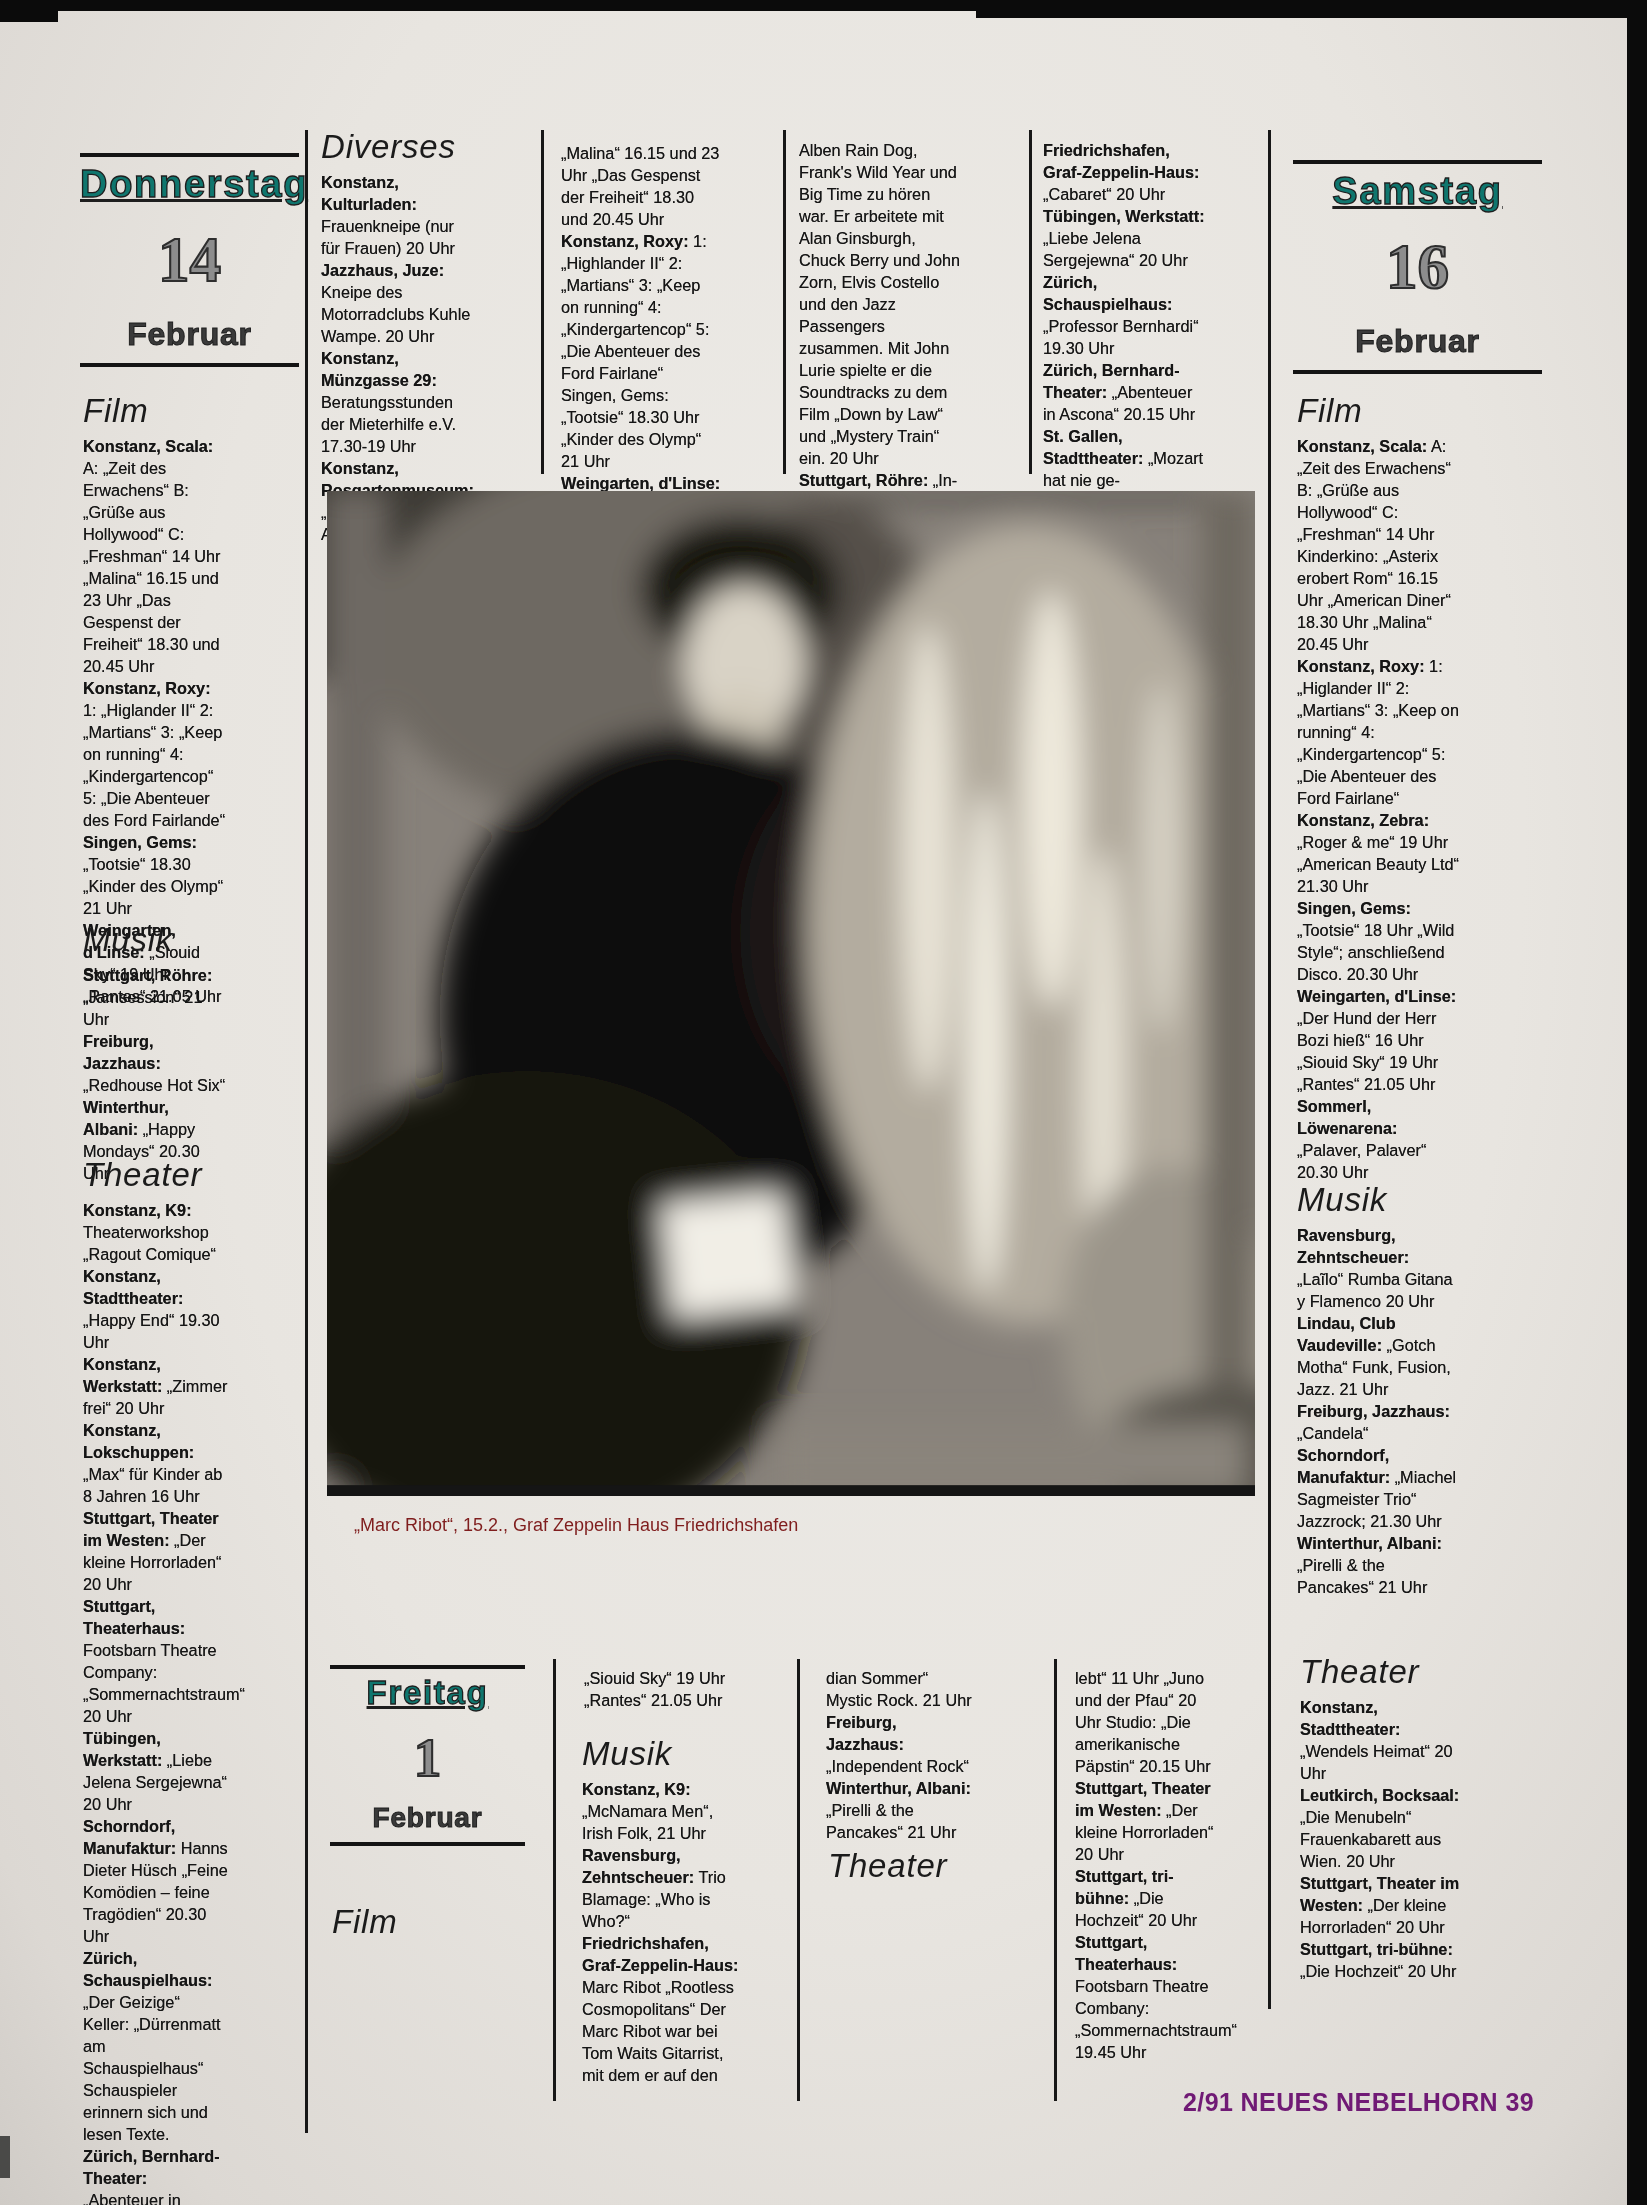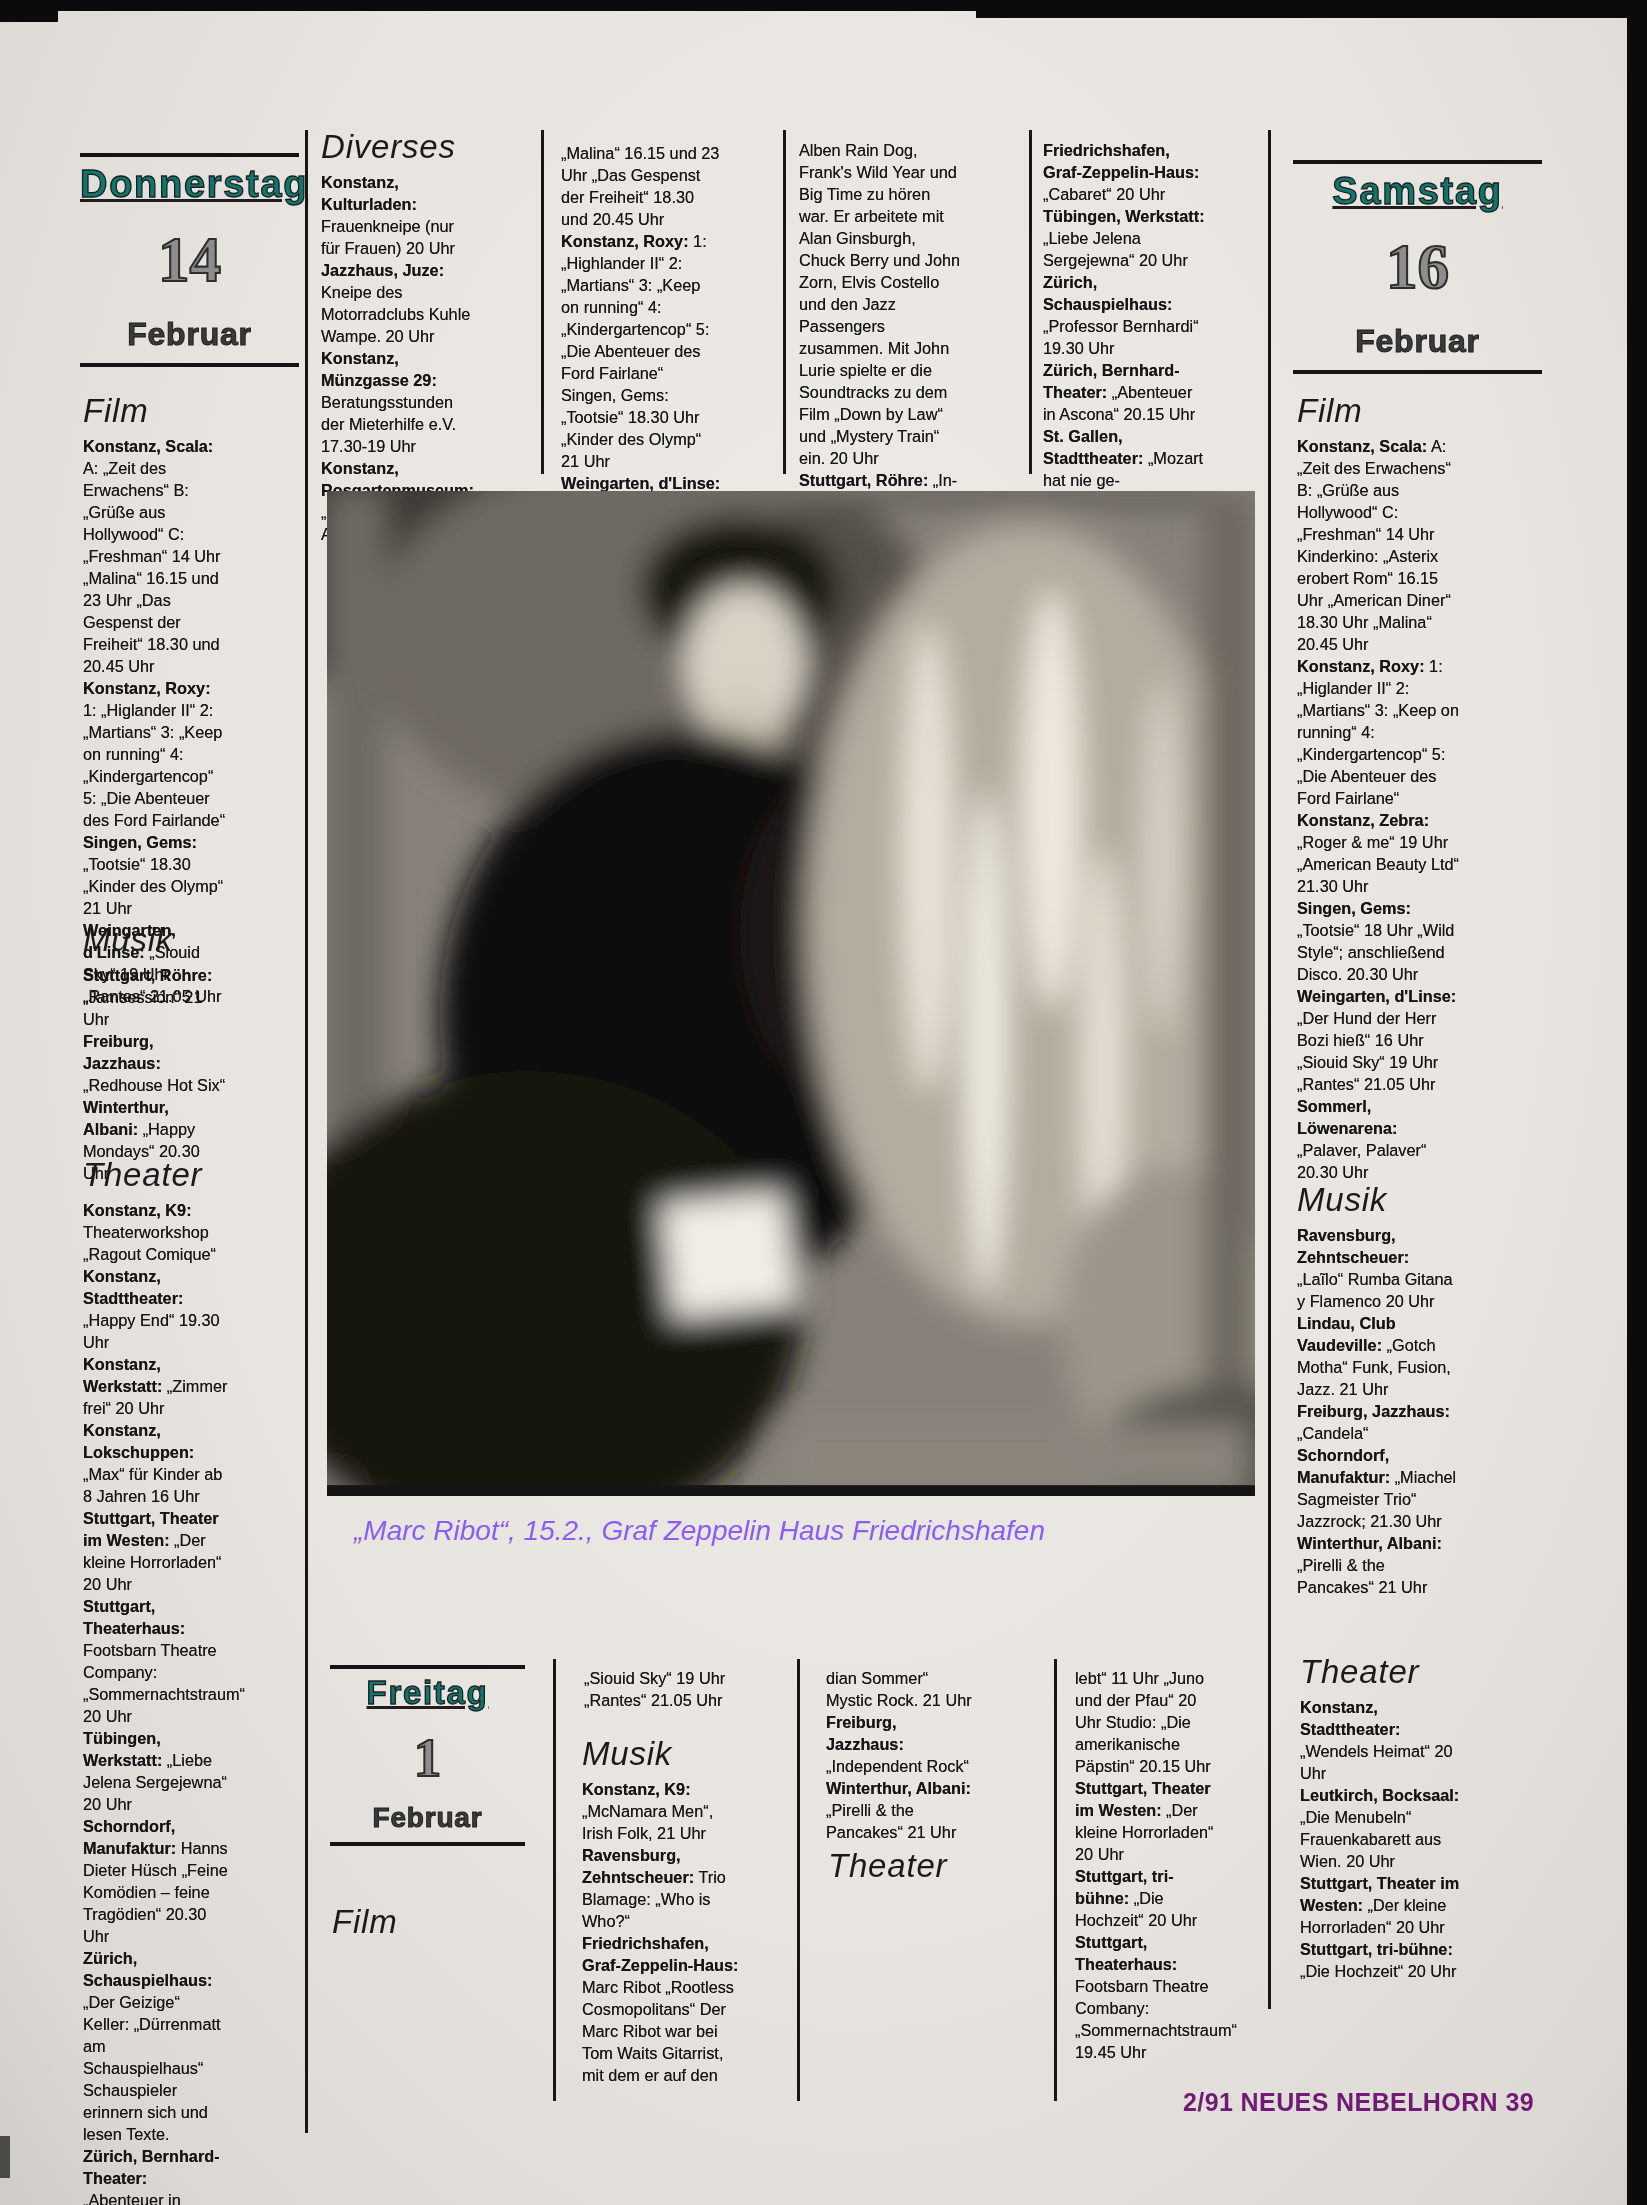--- a/index.html
+++ b/index.html
@@ -23,21 +23,21 @@
   .day-box.small .day-name{font-size:33px;margin-top:5px;}
   .day-box.small .day-date{font-size:55px;margin-top:13.4px;}
   .day-box.small .day-month{font-size:28px;margin-top:13.4px;margin-bottom:8.3px;}
   
   .col{position:absolute;}
   .section-title{font-style:italic;font-size:33px;line-height:1;color:#1b1b1b;
     letter-spacing:0.8px;margin:0 0 7.5px 0;font-weight:400;}
   .listing{font-size:16.3px;line-height:22px;color:#151515;
     text-shadow:0 0 0.3px rgba(20,20,20,.75);}
   .listing b{font-weight:700;}
-  .caption{position:absolute;font-style:italic;font-size:28px;color:#8b5cf6;}
+  .caption{position:absolute;font-size:18px;color:#7f1d1d;}
   .footer{position:absolute;font-weight:700;font-size:25px;letter-spacing:0.4px;
     color:#701a75;text-align:right;}
   .photo{position:absolute;background:#87817a;overflow:hidden;}
   .photo svg{display:block;width:100%;height:100%;}
 </style>
 </head>
 <body>
 
 <div class="abs artifact" style="left:0;top:0;width:1647px;height:11px;"></div>
 <div class="abs artifact" style="left:0;top:0;width:58px;height:22px;"></div>

